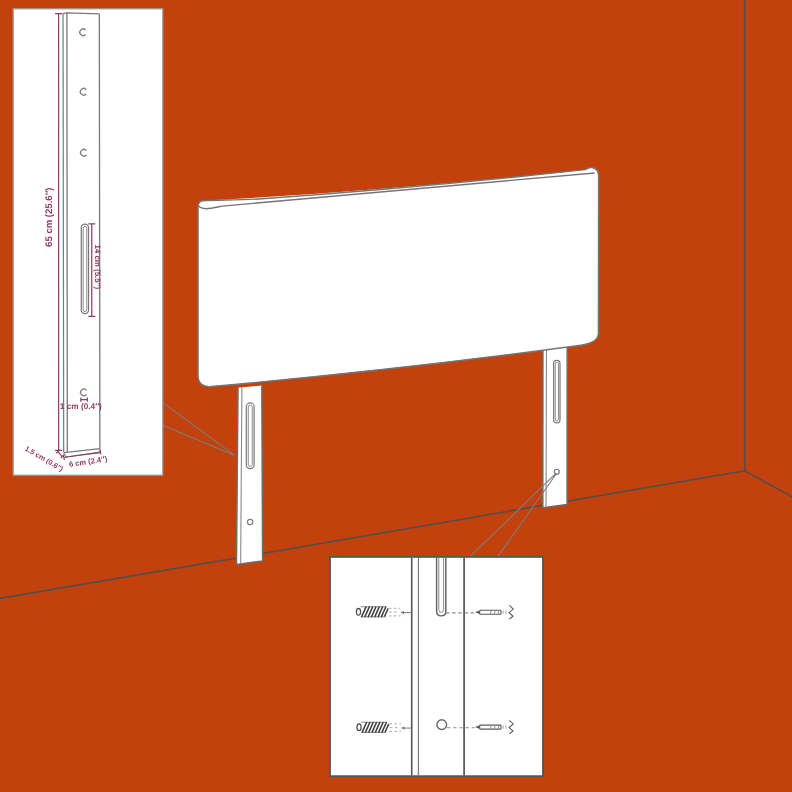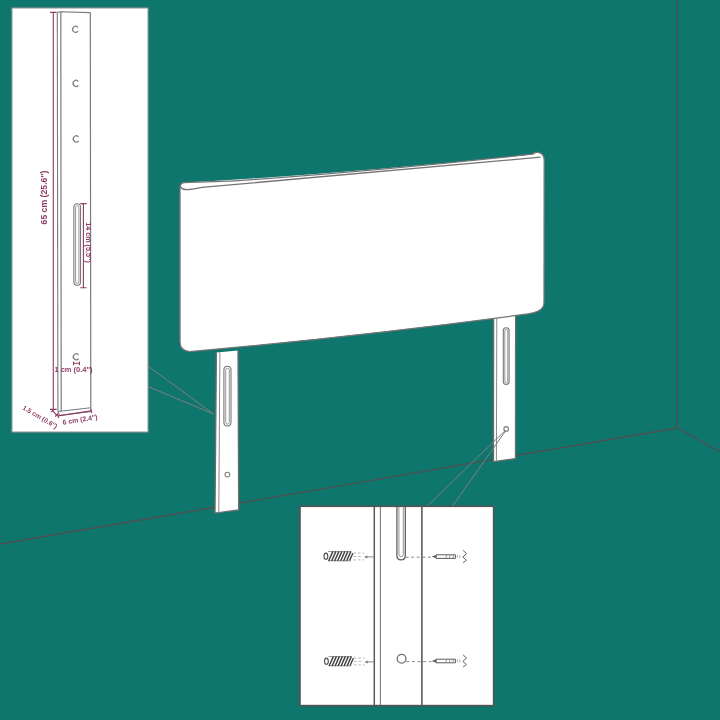--- a/index.html
+++ b/index.html
@@ -1,16 +1,16 @@
 <!DOCTYPE html>
 <html><head>
 <meta charset="utf-8">
 <style>
   html,body{margin:0;padding:0;background:#ffffff;}
-  .wrap{width:720px;height:720px;position:relative;overflow:hidden;background:#0f766e;}
+  .wrap{width:720px;height:720px;position:relative;overflow:hidden;background:#c2410c;}
   text{font-family:"Liberation Sans",sans-serif;font-weight:bold;fill:#8e3c64;}
 </style>
 </head>
 <body>
 <div class="wrap">
 <svg width="720" height="720" viewBox="0 0 720 720">
 
   <g fill="none" stroke="#4f4f4f" stroke-width="1.4">
 
     <path d="M 677,0 L 677,428"></path>

